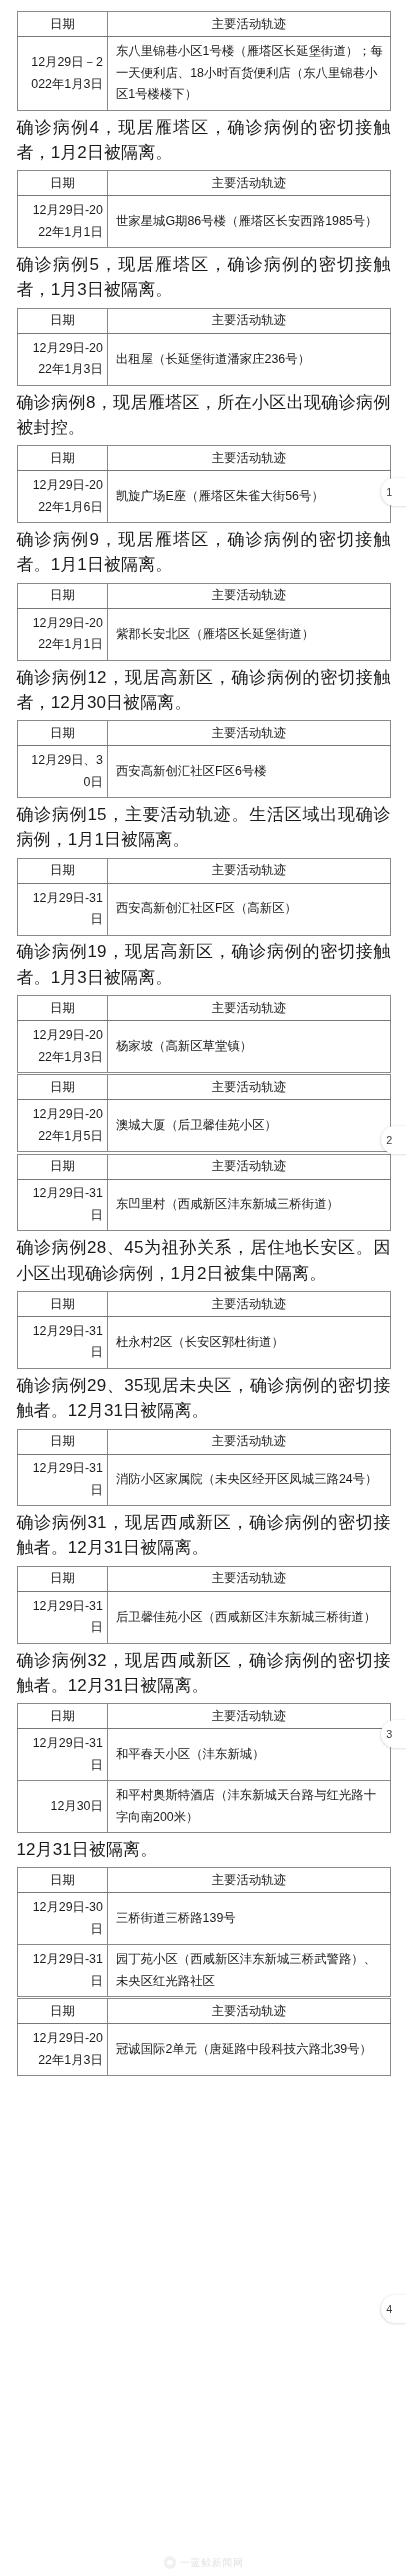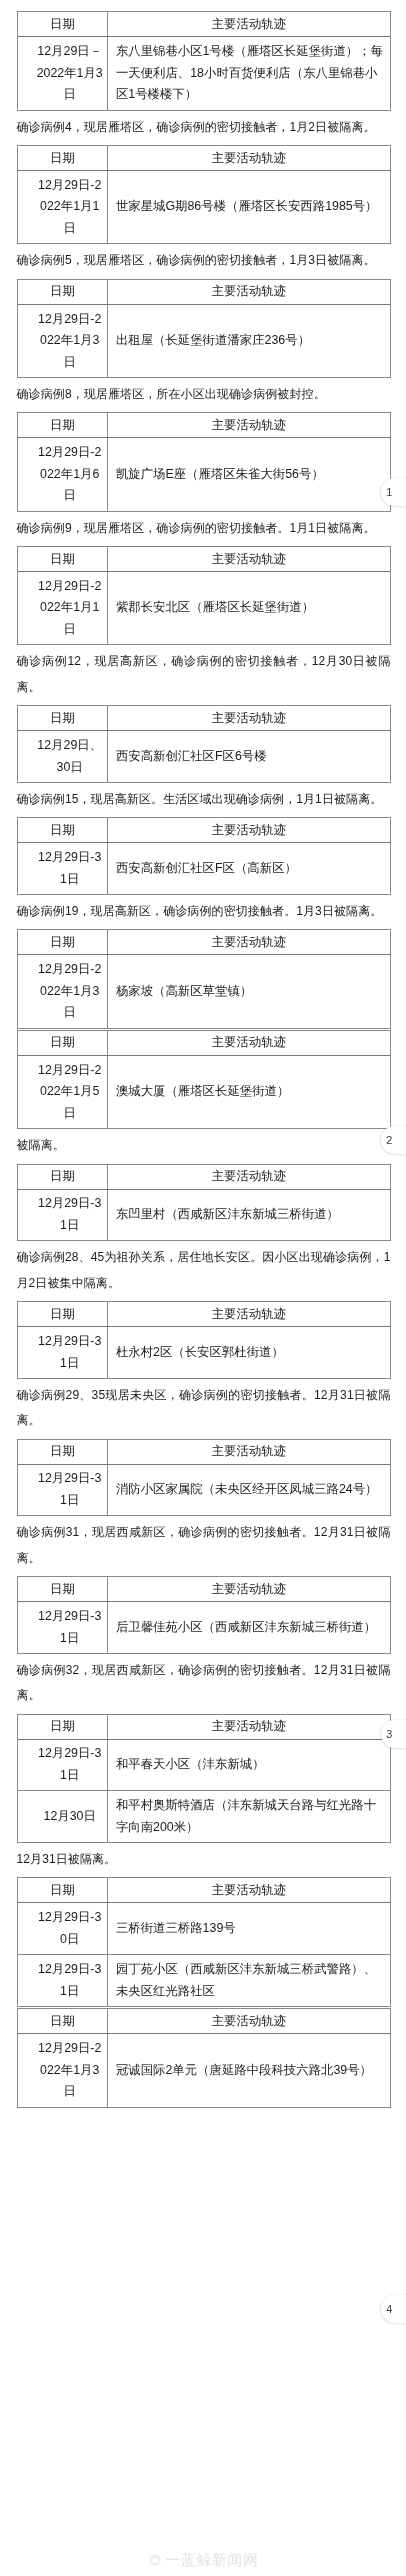--- a/index.html
+++ b/index.html
@@ -51,32 +51,32 @@
     padding-bottom: 2.5px;
     line-height: 19px;
     border-bottom: 1.3px solid #777;
     margin-top: 48px;
   }
   table.trace-table th.col-date,
   table.trace-table td.col-date {
     width: 81px;
   }
   table.trace-table td.col-date {
-    text-align: center;
-    padding-left: 19px;
+    text-align: right;
+    padding-left: 12px;
   }
   table.trace-table td.col-trace {
     text-align: left;
     padding-left: 7.6px;
   }
 
   
   p.note {
     margin: 3.8px 0 5.1px 0;
-    font-size: 12px;
+    font-size: 17px;
     line-height: 25.4px;
     text-align: justify;
     text-justify: inter-ideograph;
     word-break: break-all;
     letter-spacing: 0.1px;
   }
 
   
   .page-pill {
     position: absolute;
@@ -120,21 +120,21 @@
   }
   .watermark .wb-logo::after {
     content: "";
     position: absolute;
     left: 3.2px; top: 3.8px;
     width: 6.4px; height: 5.1px;
     border-radius: 50%;
     background: #fff;
   }
   .watermark .wb-text {
-    font-size: 15px;
+    font-size: 10px;
     color: #9b9b9b;
     letter-spacing: 0.6px;
   }
 </style>
 </head>
 <body>
 
 <div id="page">
   <div id="content">
       <table class="trace-table">
@@ -219,21 +219,21 @@
             <th class="col-trace">主要活动轨迹</th>
           </tr>
         </thead>
         <tbody>
           <tr>
             <td class="col-date">12月29日、30日</td>
             <td class="col-trace">西安高新创汇社区F区6号楼</td>
           </tr>
         </tbody>
       </table>
-      <p class="note">确诊病例15，现居高新区。生活区域出现确诊病例，1月1日被隔离。</p>
+      <p class="note">确诊病例15，主要活动轨迹。生活区域出现确诊病例，1月1日被隔离。</p>
       <table class="trace-table">
         <thead>
           <tr>
             <th class="col-date">日期</th>
             <th class="col-trace">主要活动轨迹</th>
           </tr>
         </thead>
         <tbody>
           <tr>
             <td class="col-date">12月29日-31日</td>
@@ -259,25 +259,24 @@
       <table class="trace-table">
         <thead>
           <tr>
             <th class="col-date">日期</th>
             <th class="col-trace">主要活动轨迹</th>
           </tr>
         </thead>
         <tbody>
           <tr>
             <td class="col-date">12月29日-2022年1月5日</td>
-            <td class="col-trace">澳城大厦（雁塔区长延堡街道）</td>
-          </tr>
-        </tbody>
-      </table>
-      <p class="note">被隔离。</p>
+            <td class="col-trace">澳城大厦（后卫馨佳苑小区）</td>
+          </tr>
+        </tbody>
+      </table>
       <table class="trace-table">
         <thead>
           <tr>
             <th class="col-date">日期</th>
             <th class="col-trace">主要活动轨迹</th>
           </tr>
         </thead>
         <tbody>
           <tr>
             <td class="col-date">12月29日-31日</td>

